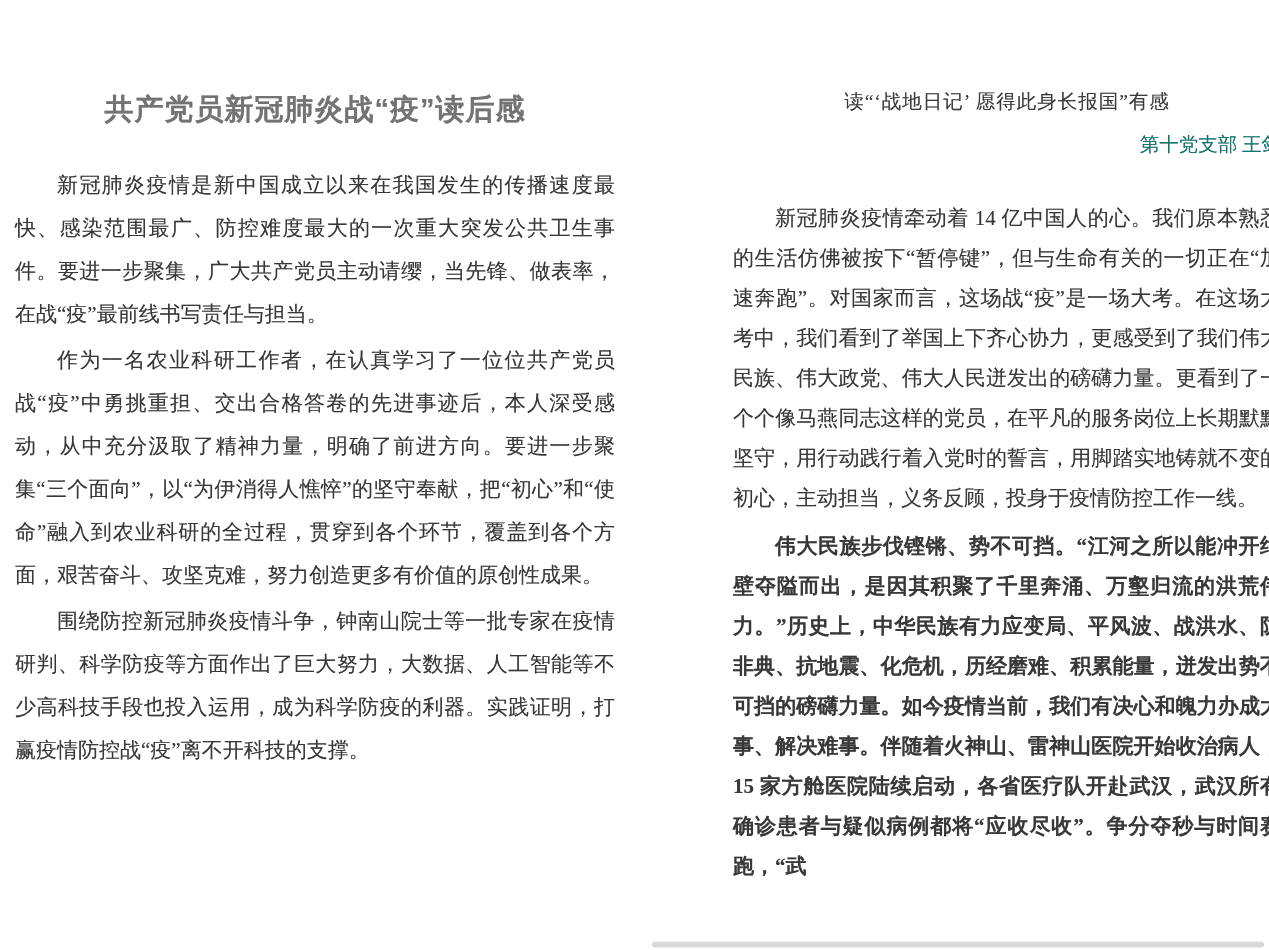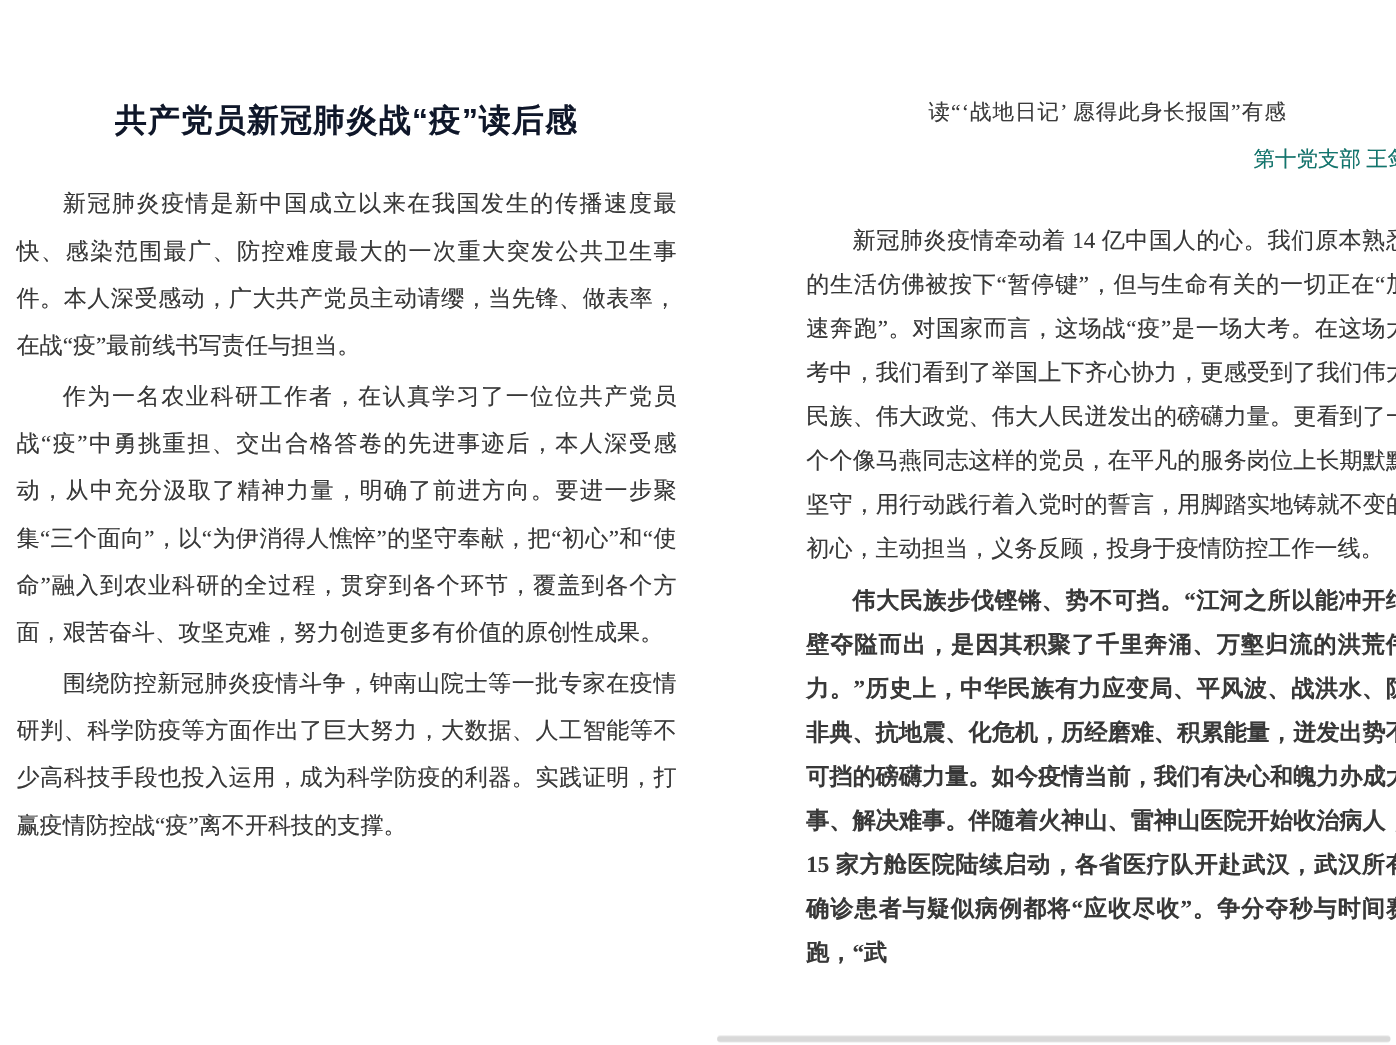--- a/index.html
+++ b/index.html
@@ -33,21 +33,21 @@
     width: 548px;
   }
   
   .page-left .essay-title {
     margin-top: 90px;
     text-align: center;
     font-family: "Liberation Sans", sans-serif;
     font-weight: 700;
     font-size: 29px;
     letter-spacing: 1px;
-    color: #0f172a;
+    color: #737373;
   }
   .page-left .essay-byline {
     margin-top: 30px;
     text-align: center;
     font-family: "Liberation Sans", sans-serif;
     font-weight: 700;
     font-size: 19px;
     color: #333333;
   }
   .page-left .essay-body {
@@ -113,21 +113,21 @@
   }
 </style>
 </head>
 <body>
 
 <div class="viewer">
 
   <div class="page page-left">
     <div class="essay-title">共产党员新冠肺炎战“疫”读后感</div>
     <div class="essay-body">
-      <p>新冠肺炎疫情是新中国成立以来在我国发生的传播速度最快、感染范围最广、防控难度最大的一次重大突发公共卫生事件。本人深受感动，广大共产党员主动请缨，当先锋、做表率，在战“疫”最前线书写责任与担当。</p>
+      <p>新冠肺炎疫情是新中国成立以来在我国发生的传播速度最快、感染范围最广、防控难度最大的一次重大突发公共卫生事件。要进一步聚集，广大共产党员主动请缨，当先锋、做表率，在战“疫”最前线书写责任与担当。</p>
       <p>作为一名农业科研工作者，在认真学习了一位位共产党员战“疫”中勇挑重担、交出合格答卷的先进事迹后，本人深受感动，从中充分汲取了精神力量，明确了前进方向。要进一步聚集“三个面向”，以“为伊消得人憔悴”的坚守奉献，把“初心”和“使命”融入到农业科研的全过程，贯穿到各个环节，覆盖到各个方面，艰苦奋斗、攻坚克难，努力创造更多有价值的原创性成果。</p>
       <p>围绕防控新冠肺炎疫情斗争，钟南山院士等一批专家在疫情研判、科学防疫等方面作出了巨大努力，大数据、人工智能等不少高科技手段也投入运用，成为科学防疫的利器。实践证明，打赢疫情防控战“疫”离不开科技的支撑。</p>
     </div>
   </div>
 
   <div class="page page-right">
     <div class="essay-title">读“‘战地日记’ 愿得此身长报国”有感</div>
     <div class="essay-byline">第十党支部 王剑</div>
     <div class="essay-body">
       <p>新冠肺炎疫情牵动着 14 亿中国人的心。我们原本熟悉的生活仿佛被按下“暂停键”，但与生命有关的一切正在“加速奔跑”。对国家而言，这场战“疫”是一场大考。在这场大考中，我们看到了举国上下齐心协力，更感受到了我们伟大民族、伟大政党、伟大人民迸发出的磅礴力量。更看到了一个个像马燕同志这样的党员，在平凡的服务岗位上长期默默坚守，用行动践行着入党时的誓言，用脚踏实地铸就不变的初心，主动担当，义务反顾，投身于疫情防控工作一线。</p>

